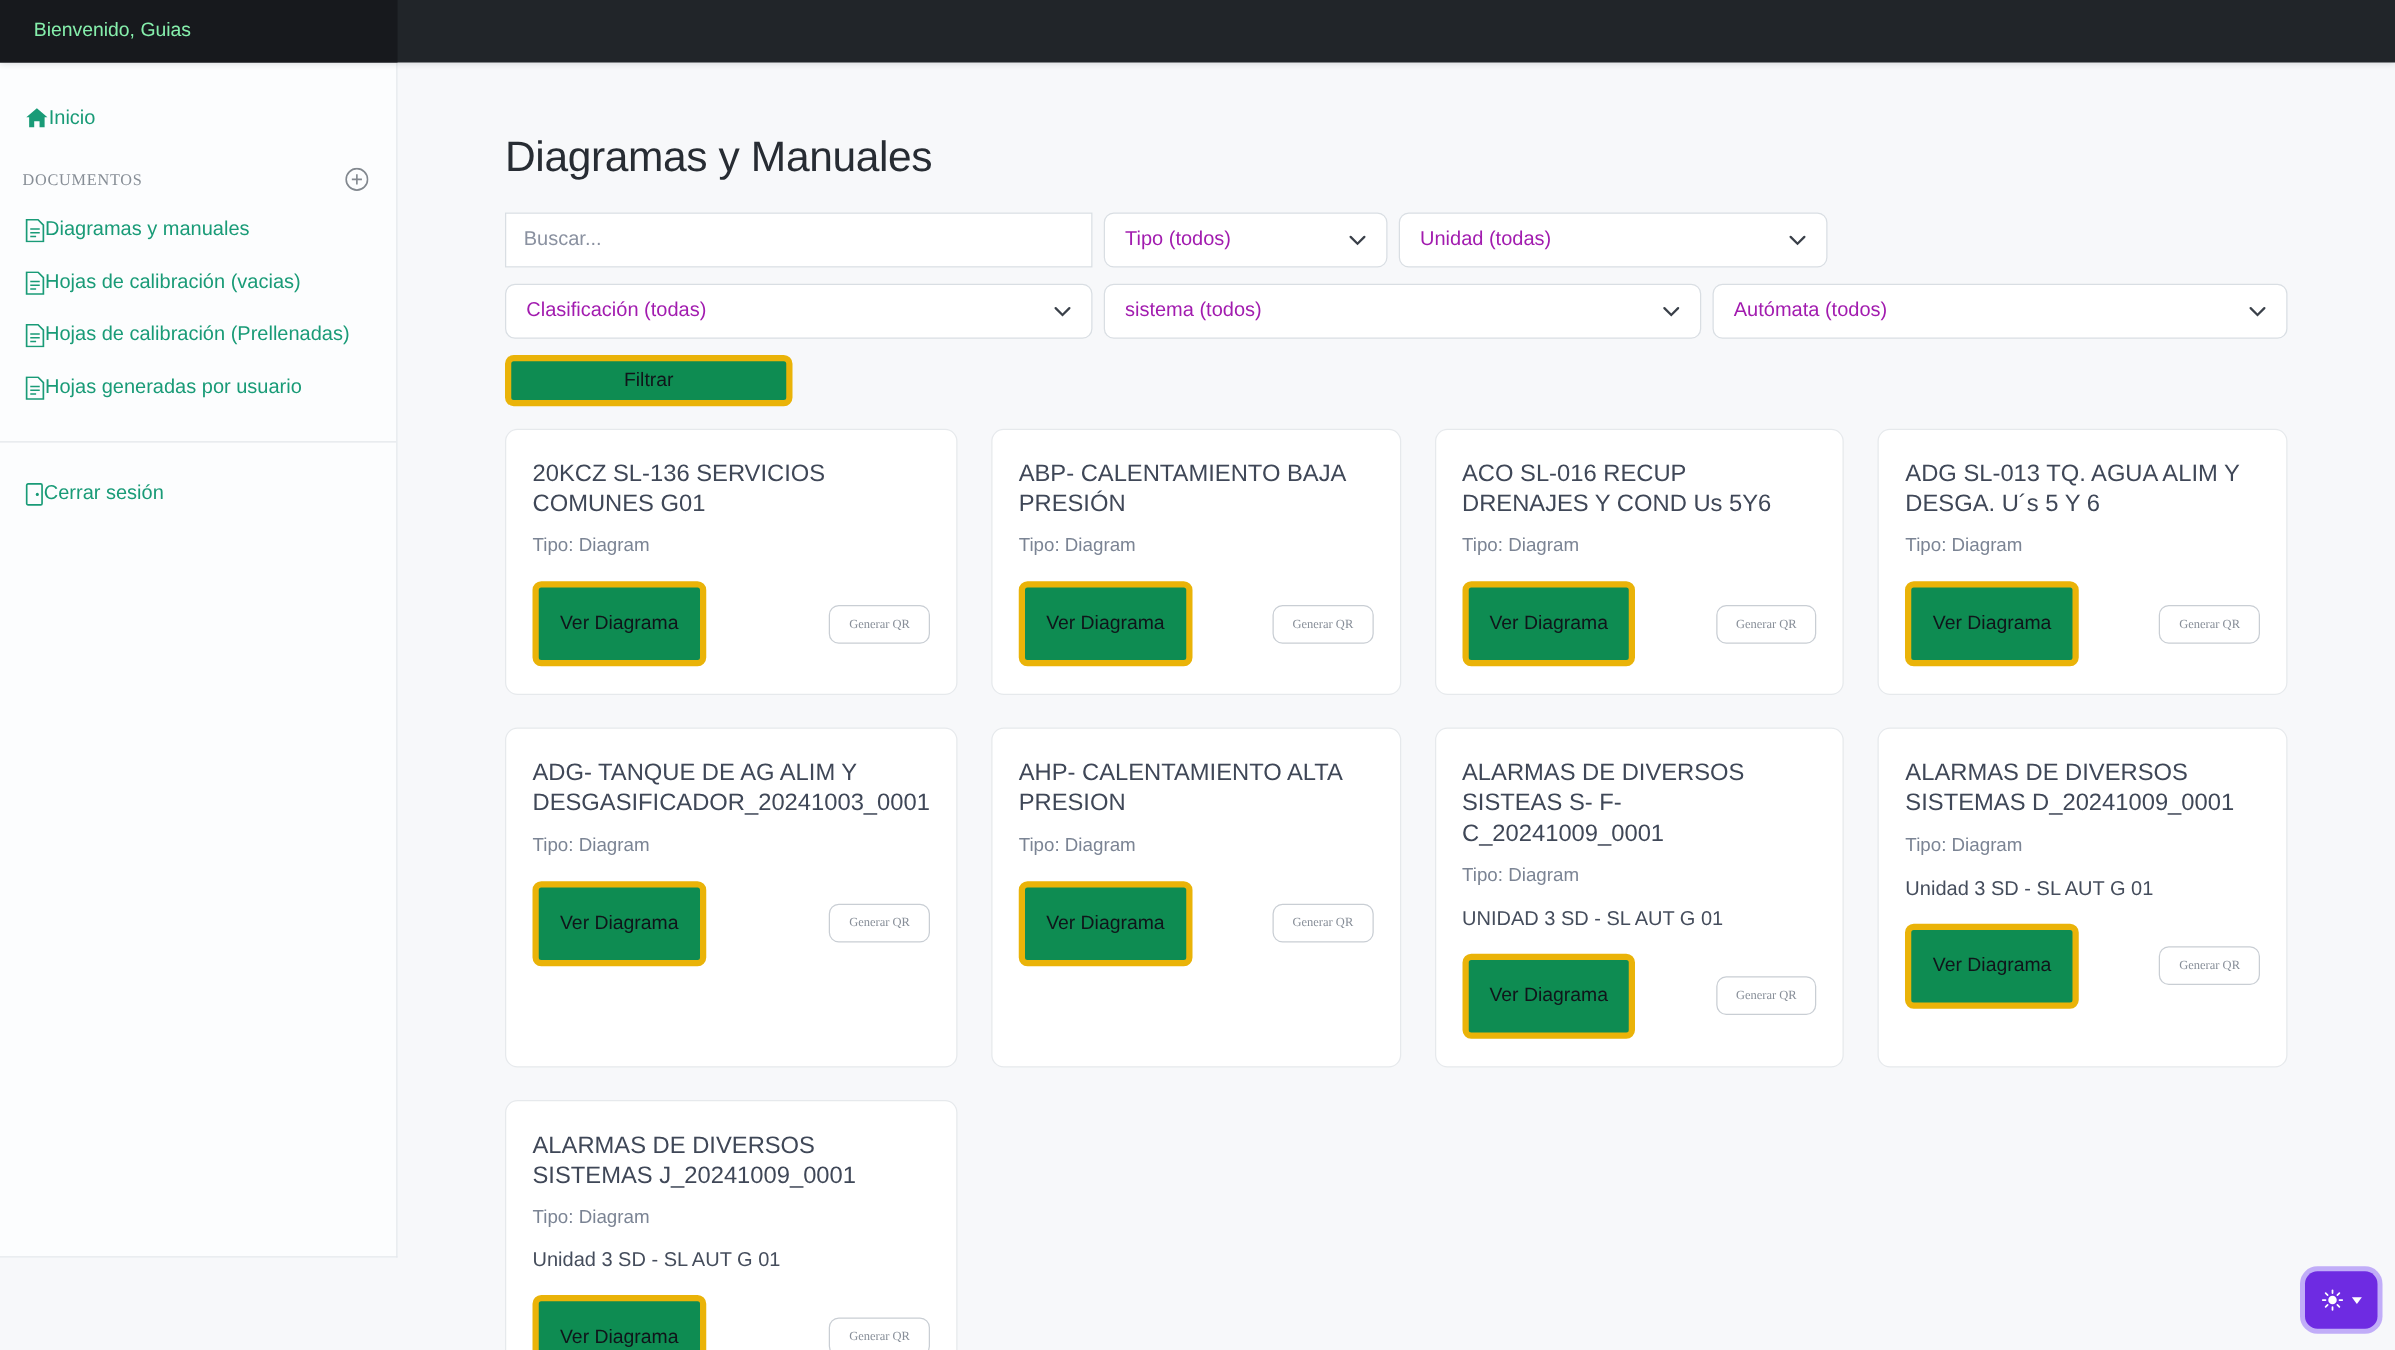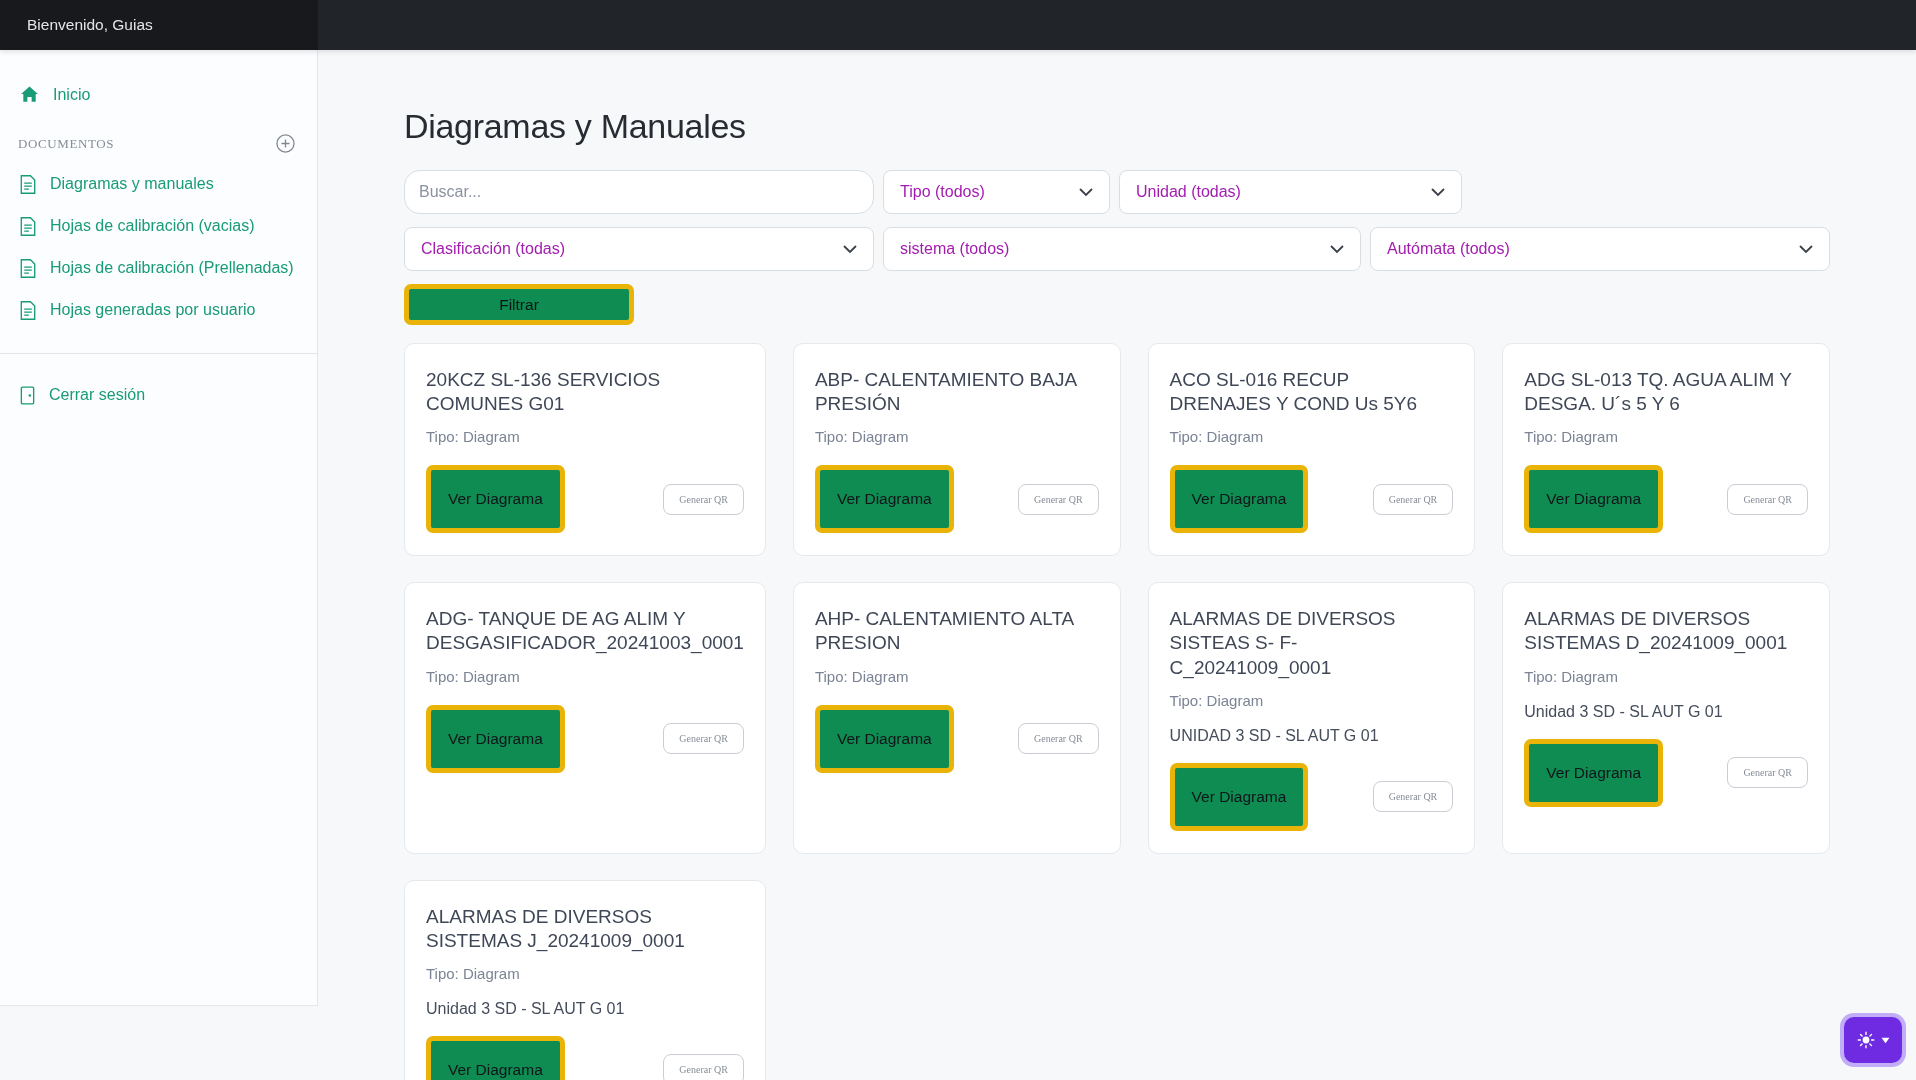--- a/index.html
+++ b/index.html
@@ -6,42 +6,42 @@
   html,body { width:1916px; height:1080px; overflow:hidden; }
   body {
     font-family:"Liberation Sans","DejaVu Sans",sans-serif;
     background:#f7f8fa; color:#3f4757;
   }
 
   
   .topbar { position:absolute; top:0; left:0; width:1916px; height:50px;
     background:#212529; box-shadow:0 2px 5px rgba(20,25,30,.12); z-index:5; display:flex; }
   .topbar-brand { width:318px; height:50px; background:#17191d; display:flex;
-    align-items:center; padding-left:27px; color:#e5e5e5; font-size:15.5px; }
+    align-items:center; padding-left:27px; color:#86efac; font-size:15.5px; }
 
   
   .sidebar { position:absolute; top:50px; left:0; width:318px; height:956px;
     background:#fcfdfe; border-right:1px solid #e4e8ec; border-bottom:1px solid #e4e8ec;
     padding-top:24px; }
-  .side-item { display:flex; align-items:center; gap:14px; height:42px;
+  .side-item { display:flex; align-items:center; gap:0; height:42px;
     padding:0 18px 0 20px; color:#199b77; font-size:16px; cursor:pointer; }
   .side-item svg { flex:0 0 auto; }
   .side-section { display:flex; align-items:center; justify-content:space-between;
     padding:18px 22px 10px 18px; }
   .side-section-label { color:#878e96; font-size:13px; letter-spacing:.6px;font-family:Liberation Serif, serif; }
   .side-divider { border:none; border-top:1px solid #e2e6ea; margin:22px 0 20px 0; }
 
   
   .main { position:absolute; top:50px; left:318px; width:1598px; height:1030px;
     padding:57px 86px 0 86px; }
   .page-title { font-size:34px; font-weight:500; color:#272c33; letter-spacing:-.3px;
     margin-bottom:24px; }
 
   .filter-row { display:flex; gap:9px; margin-bottom:13px; }
-  .tb-input { height:44px; border:1px solid #d9dee3; border-radius:16px; background:#fff;
+  .tb-input { height:44px; border:1px solid #d9dee3; border-radius:0; background:#fff;
     font-family:inherit; font-size:16px; color:#3c4454; padding:0 14px; outline:none; }
   .tb-input::placeholder { color:#8a91a0; }
   .select { height:44px; border:1px solid #d9dee3; border-radius:8px; background:#fff;
     display:flex; align-items:center; justify-content:space-between;
     padding:0 16px; font-size:16px; color:#a21caf; cursor:pointer; }
   .w-search { width:470px; } .w-tipo { width:227px; } .w-unidad { width:343px; }
   .w-clasif { width:470px; } .w-automata { width:460px; } .w-sistema { width:478px; }
 
   .btn-green { background:#0e8c52; color:#10151a; border:5px solid #eab308;
     border-radius:7px; font-family:inherit; font-size:15.5px; cursor:pointer; }

